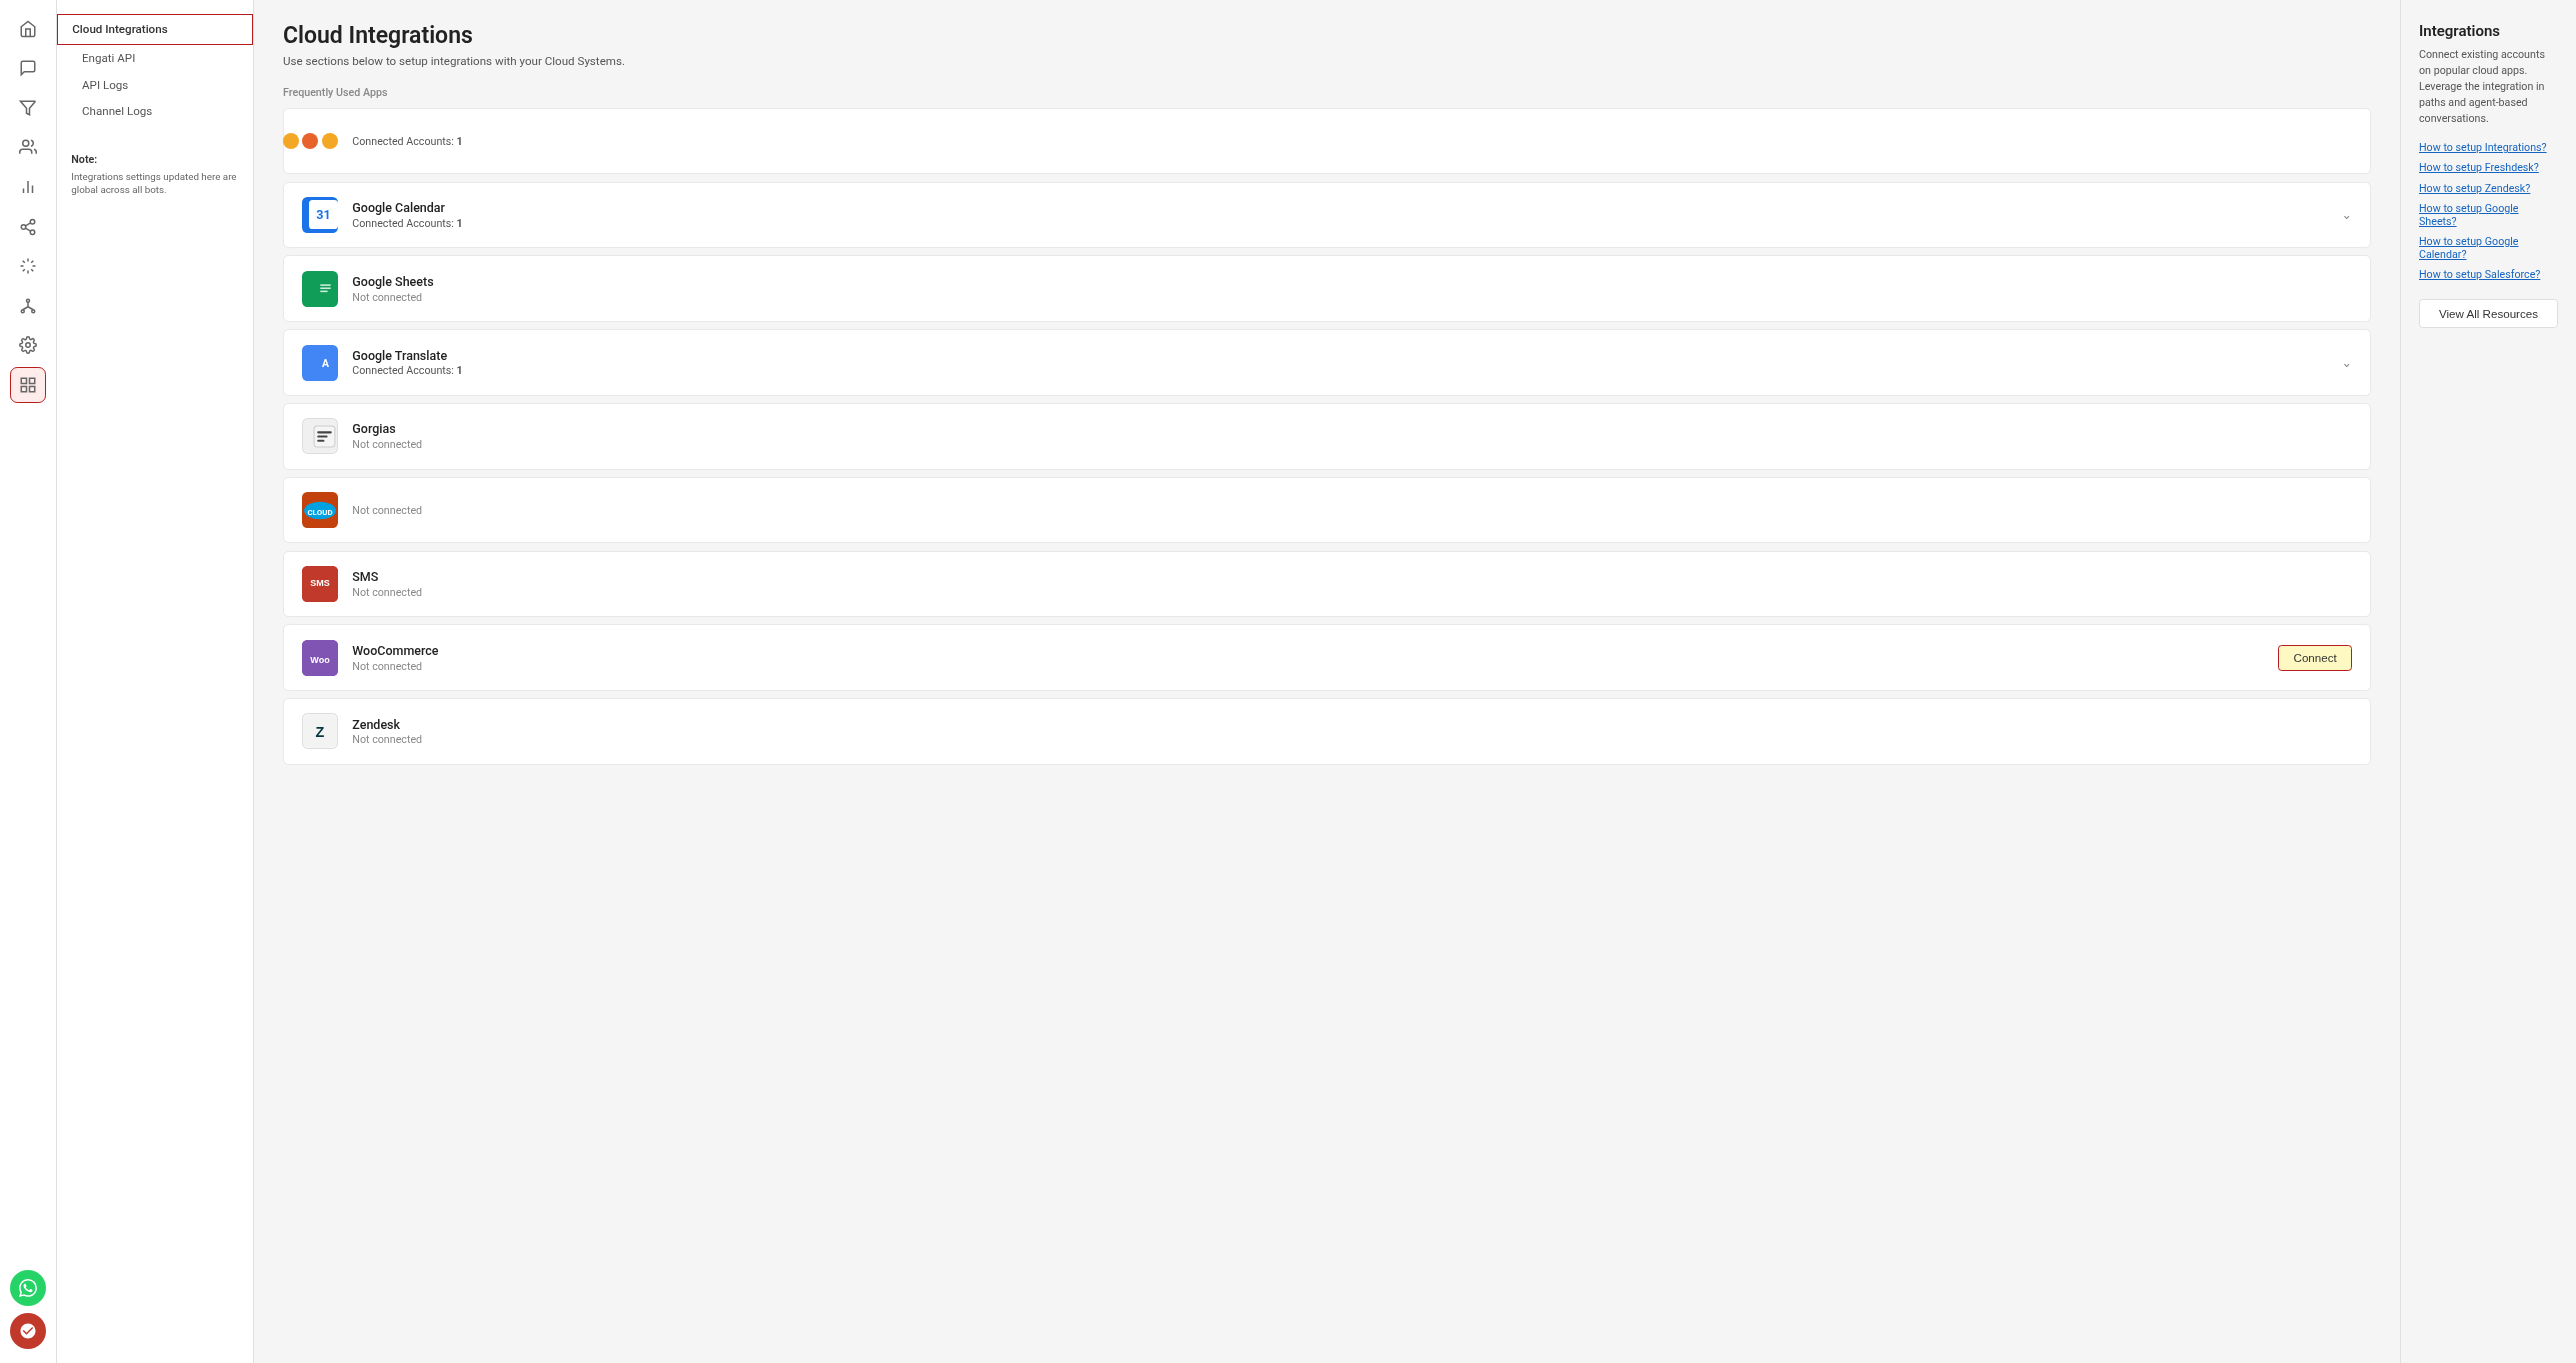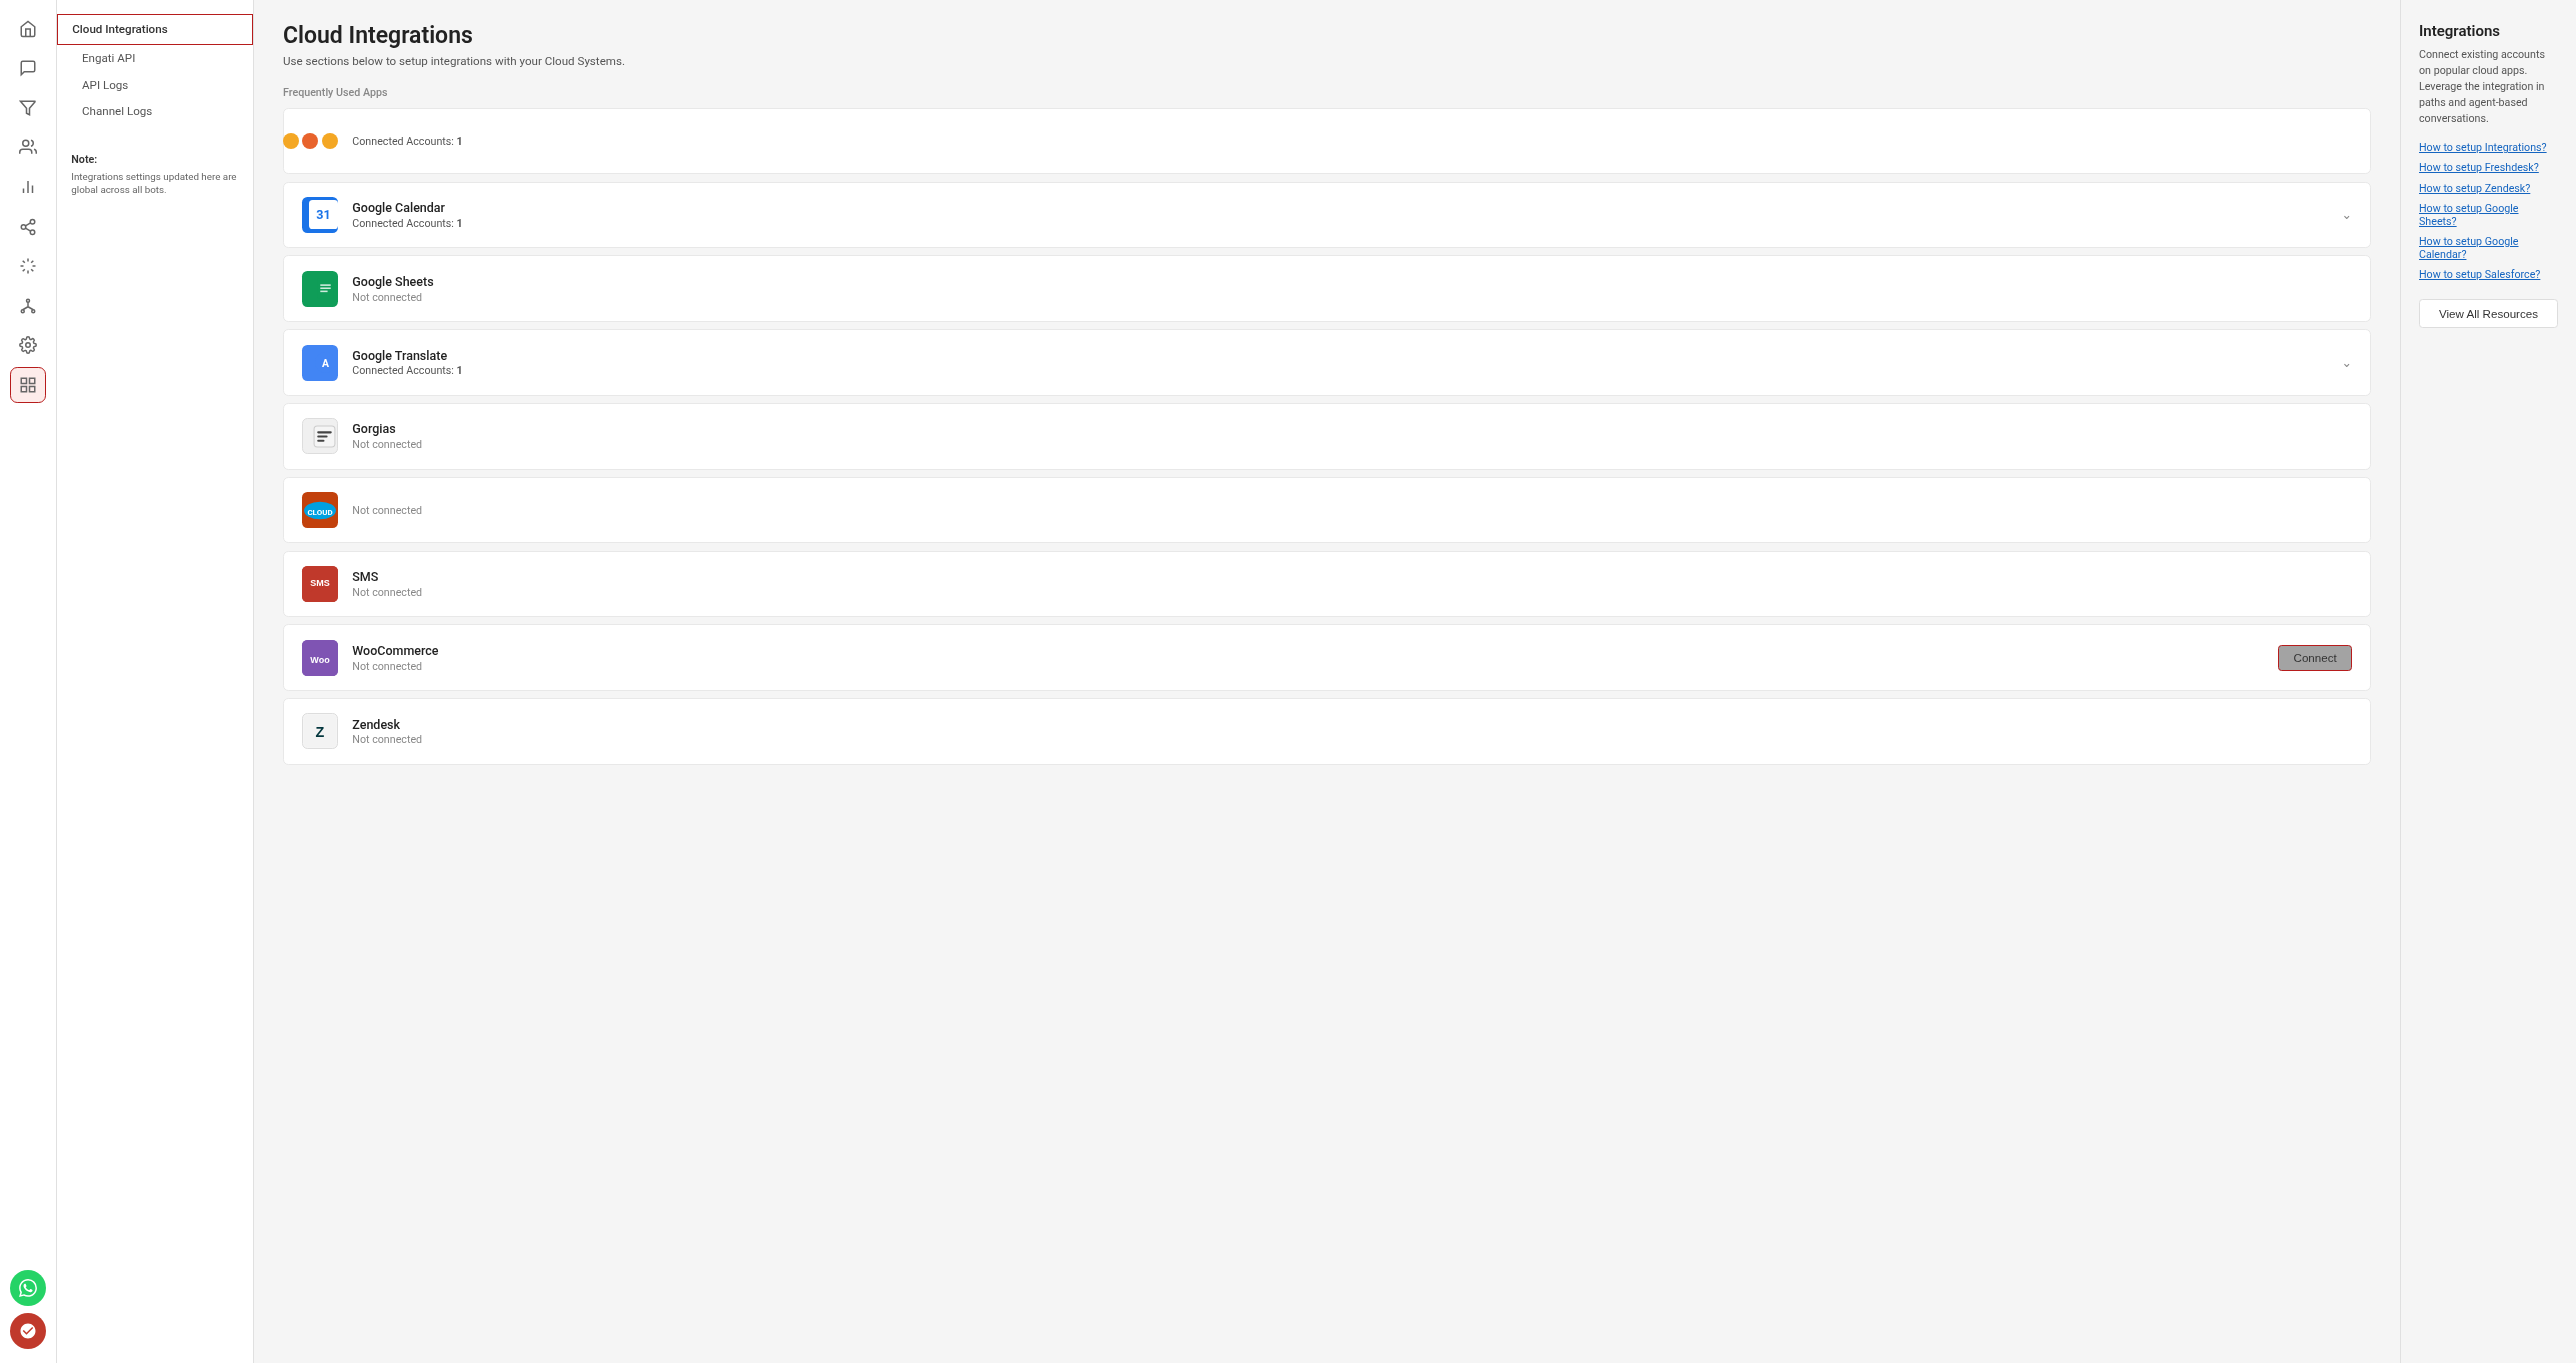--- a/index.html
+++ b/index.html
@@ -155,21 +155,21 @@
       display: flex;
       align-items: center;
     }
     .chevron-icon {
       color: #888;
       font-size: 12.5px;
     }
     .connect-btn {
       padding: 5.4px 14.3px;
       border: 0.9px solid #b71c1c;
-      background: #a3a3a3;
+      background: #fef9c3;
       color: #333;
       border-radius: 3.6px;
       font-size: 11.6px;
       cursor: pointer;
     }
 
     
     .dots-container {
       display: flex;
       gap: 3.6px;

